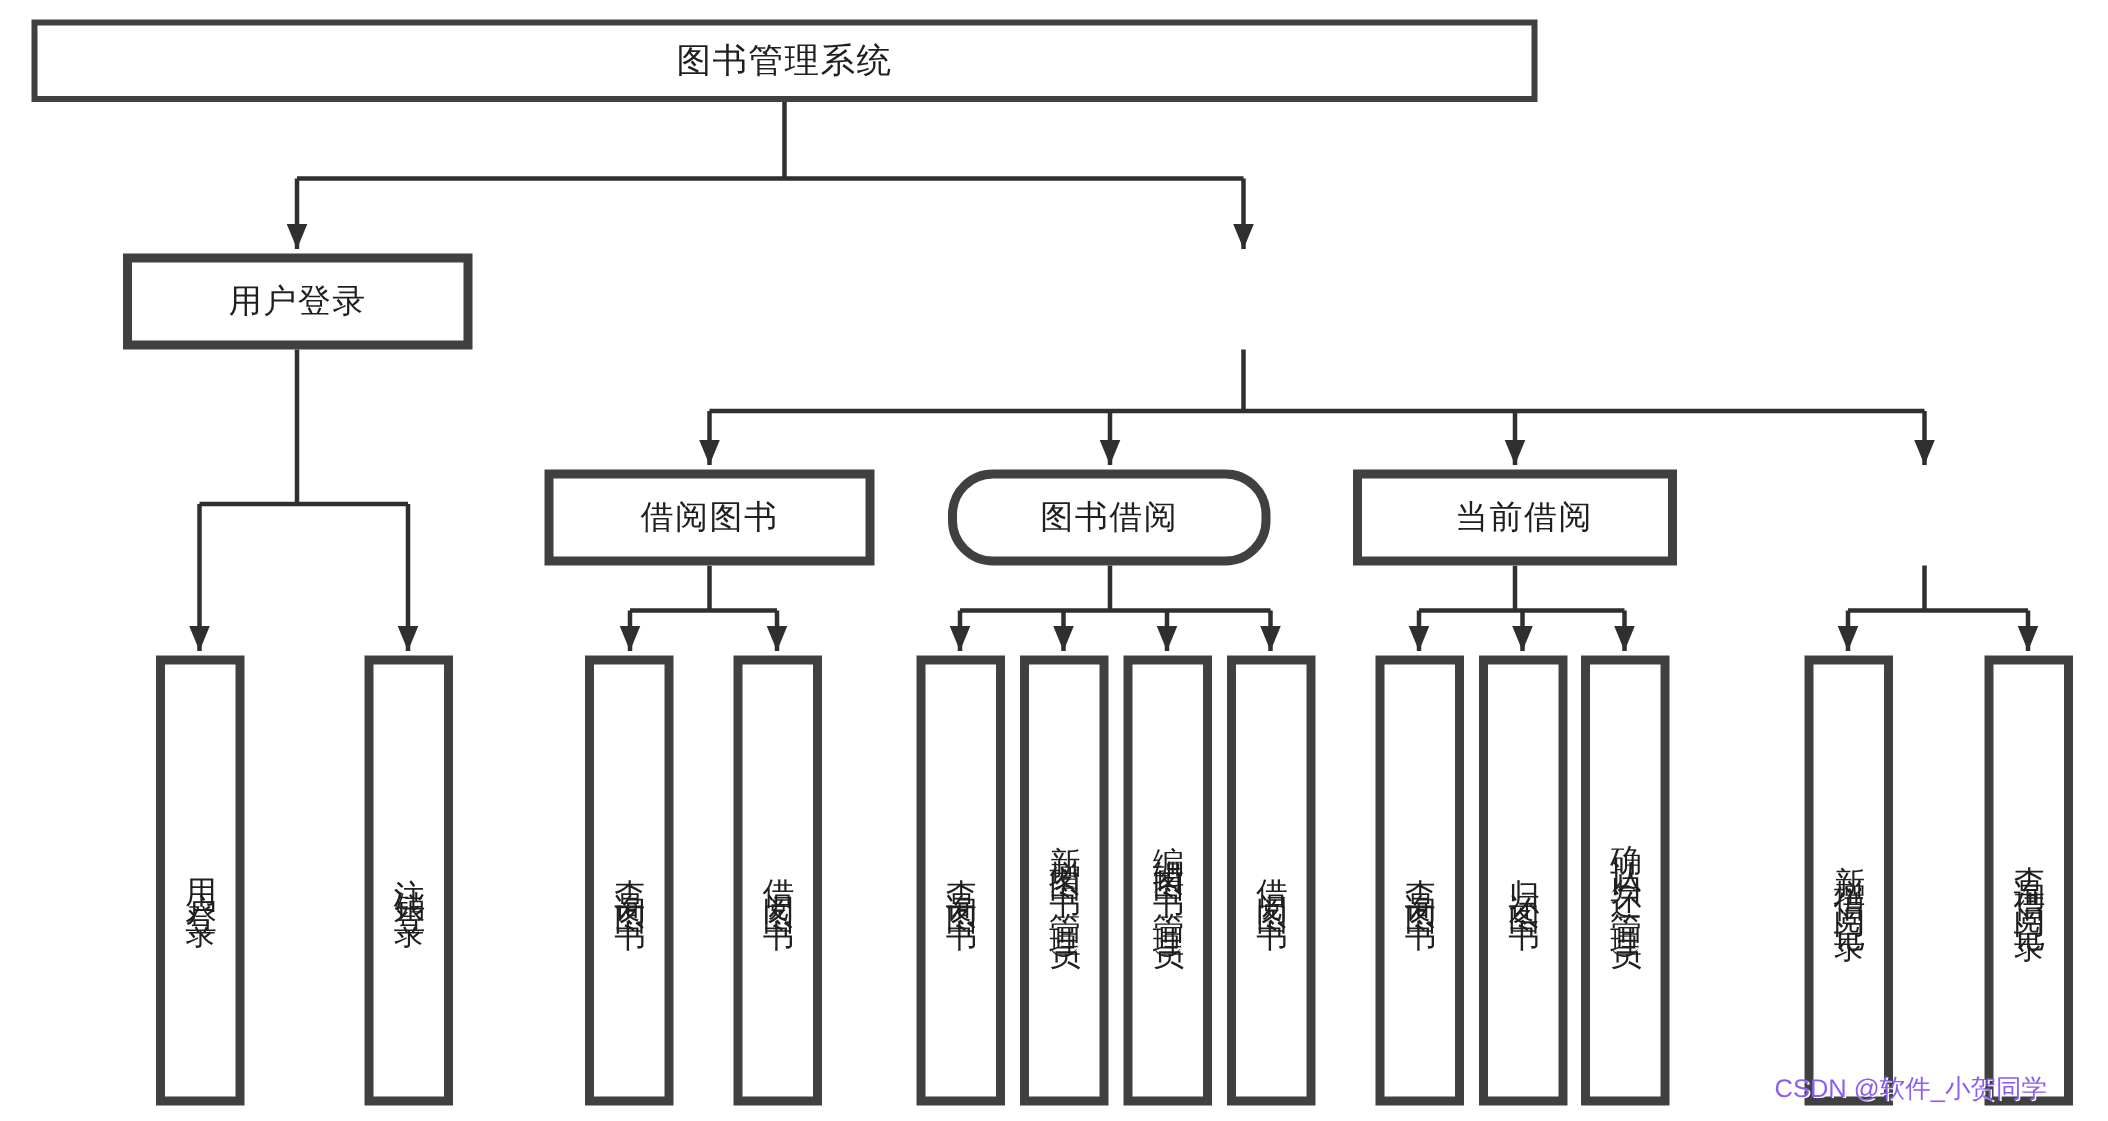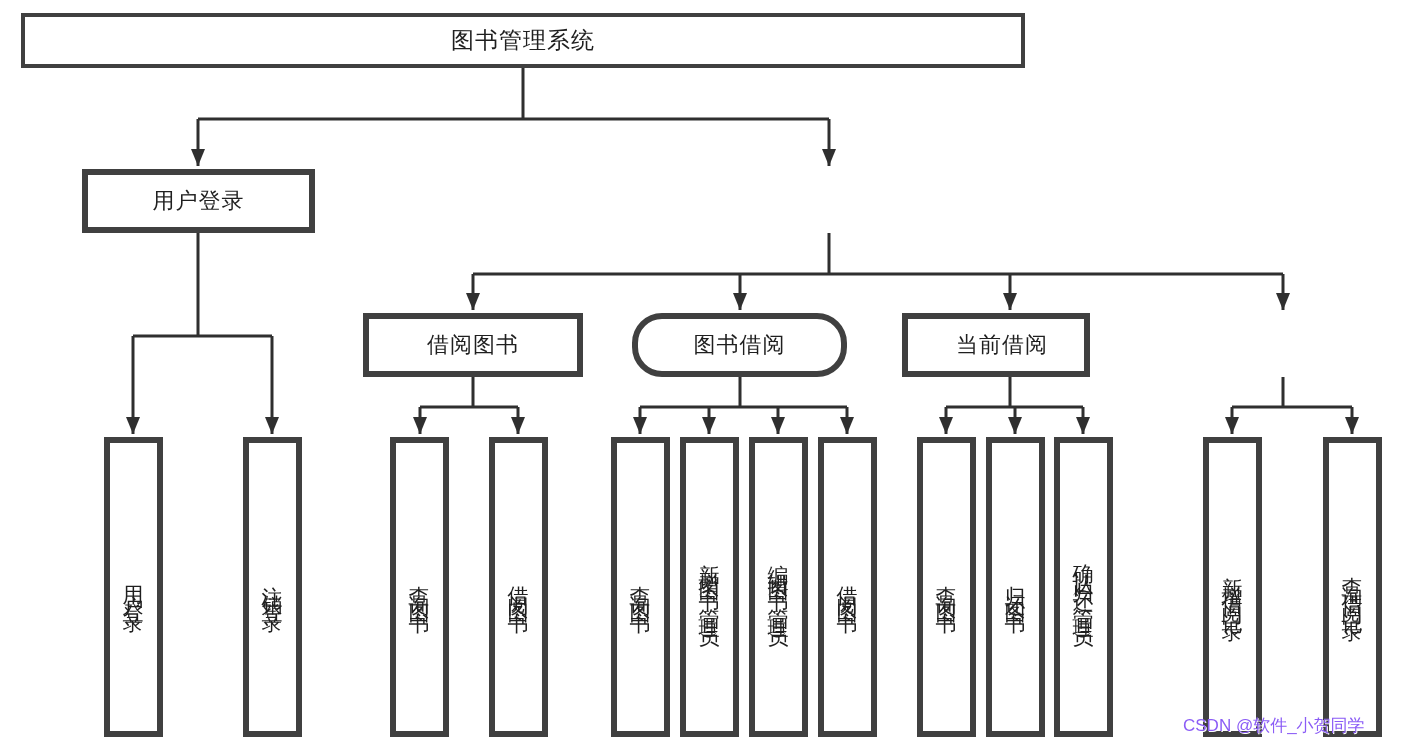--- a/index.html
+++ b/index.html
@@ -31,21 +31,21 @@
     left: 21px; top: 13px; width: 1004px; height: 55px;
     border-width: 4px;
     font-size: 23px;
     letter-spacing: 1px;
   }
   .node.branch { font-size: 22px; letter-spacing: 1px; }
   .n-user-login  { left: 82px;   top: 169px; width: 233px; height: 64px; }
   .n-book-mgmt   { left: 712px;  top: 169px; width: 233px; height: 64px; }
   .n-new-book    { left: 363px;  top: 313px; width: 220px; height: 64px; }
   .n-book-borrow { left: 632px;  top: 313px; width: 215px; height: 64px; border-radius: 30px; }
-  .n-cur-borrow  { left: 902px;  top: 313px; width: 188px; height: 64px; padding-left: 12px; }
+  .n-cur-borrow  { left: 902px;  top: 313px; width: 216px; height: 64px; padding-left: 12px; }
   .n-borrow-rec  { left: 1174px; top: 313px; width: 218px; height: 64px; }
   .node.leaf {
     top: 437px; width: 59px; height: 300px;
     font-size: 21px;
   }
   .node.leaf .vtext {
     writing-mode: vertical-rl;
     text-orientation: mixed;
     letter-spacing: 9px;
     line-height: 1;

